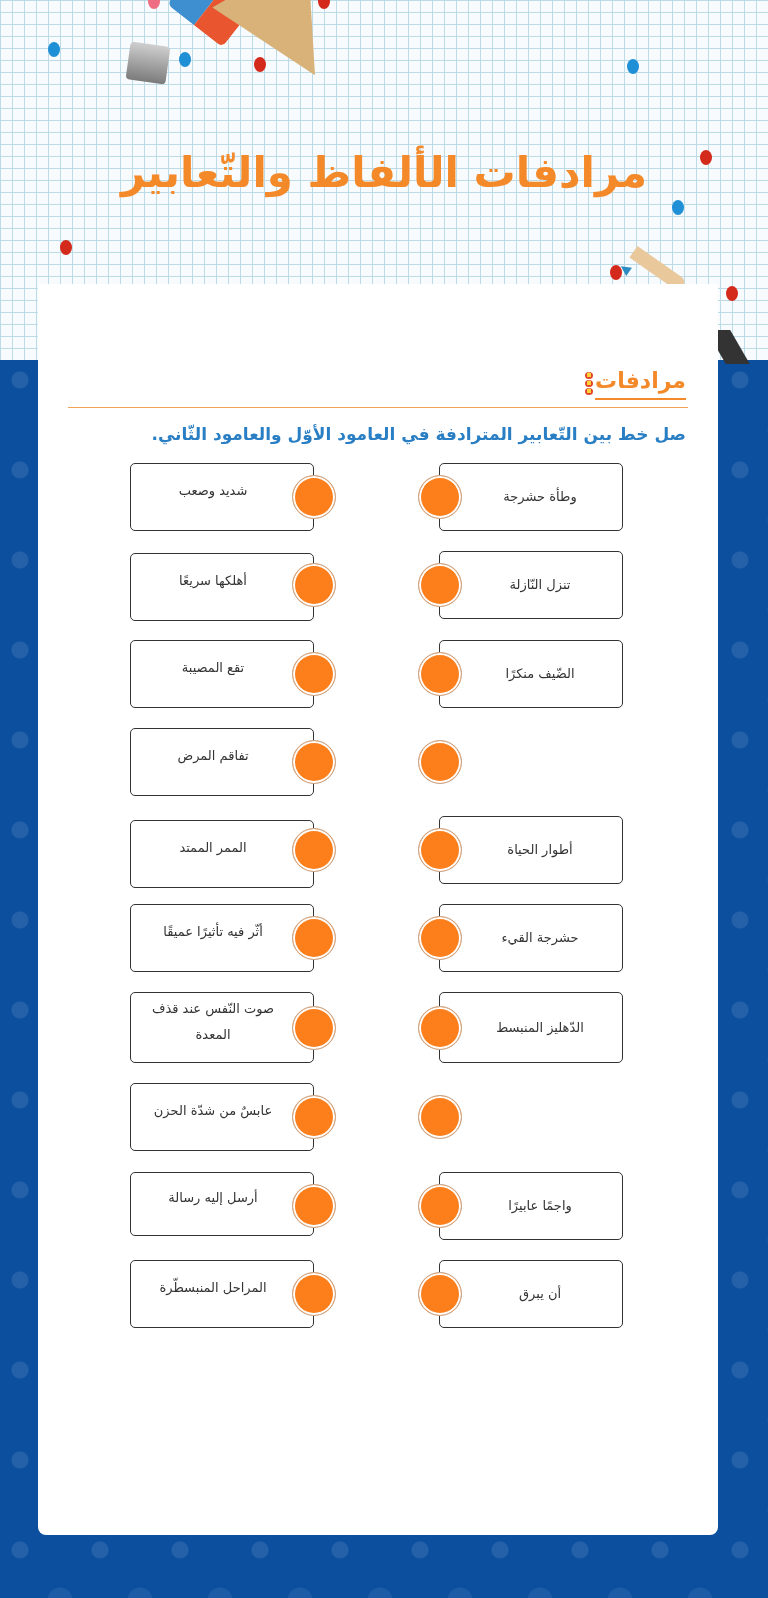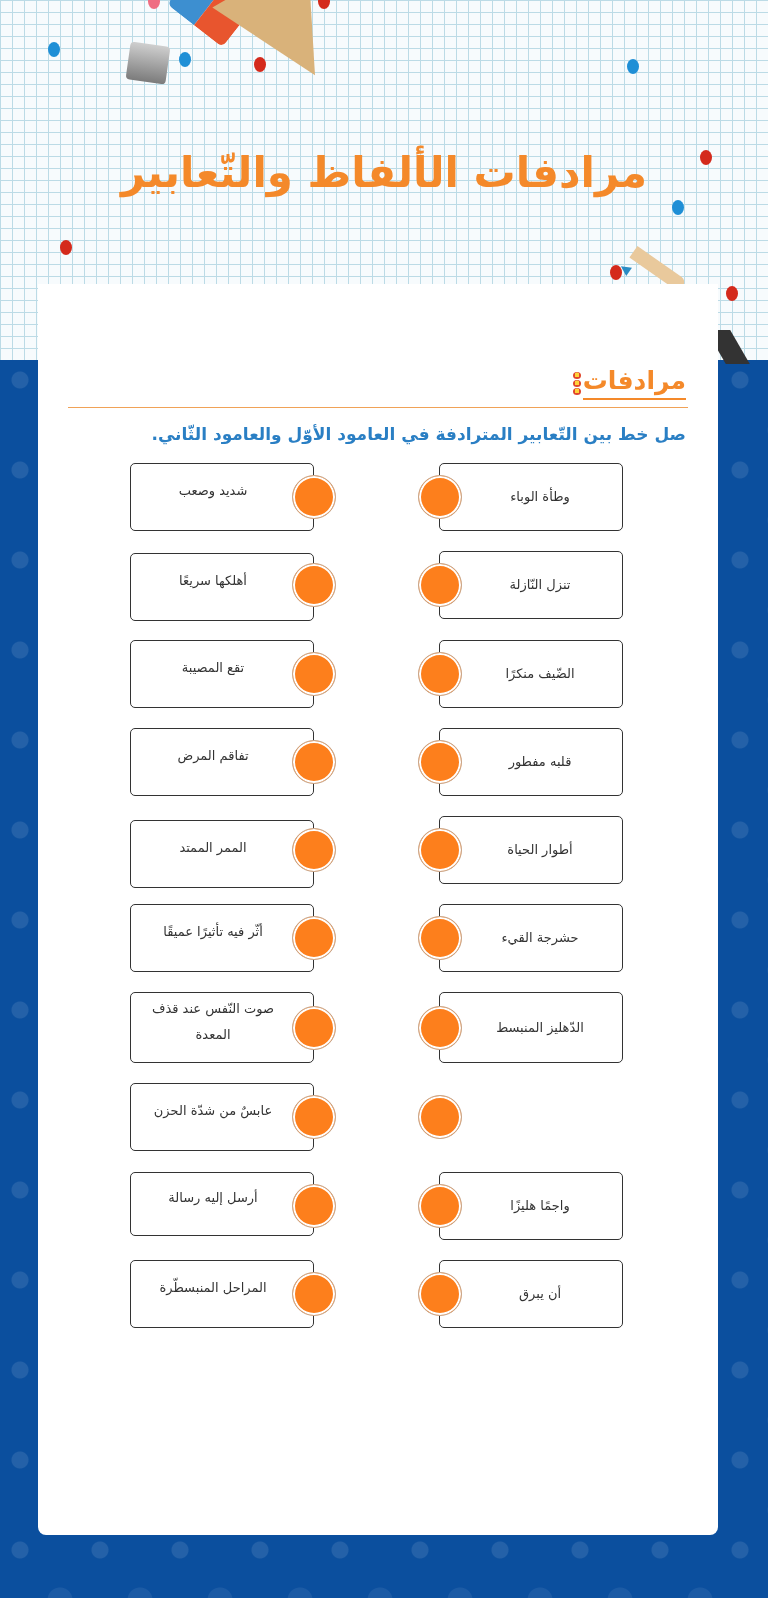--- a/index.html
+++ b/index.html
@@ -55,21 +55,21 @@
   .card {
     position:absolute; left:38px; top:284px; width:680px; height:1251px;
     background:#ffffff; border-radius:0 0 8px 8px;
   }
 
   .section-head {
     position:absolute; right:32px; top:80px; direction:rtl;
     display:flex; align-items:flex-start; gap:2px;
   }
   .section-title {
-    font-size:25px; font-weight:bold; color:#f4892a;
+    font-size:22px; font-weight:bold; color:#f4892a;
     border-bottom:2px solid #f4892a; line-height:34px;
   }
   .emoji-stack { display:flex; flex-direction:column; gap:1px; margin-top:8px; }
   .emoji-stack span {
     display:block; width:8px; height:7px; border-radius:50%;
     background:radial-gradient(circle at 50% 40%, #ffd23a 40%, #e0452b 41%);
   }
   .divider {
     position:absolute; left:30px; top:123px; width:620px; height:1px;
     background:#f0a257;
@@ -137,21 +137,21 @@
   <div class="divider"></div>
   <div class="instruction">صل خط بين التّعابير المترادفة في العامود الأوّل والعامود الثّاني.</div>
 
   <div id="rows">
       <div class="pair-row" style="top: 179px; height: 68px;">
         <div class="box left" style="top:0;height:68px">
           <span>شديد وصعب</span>
         </div>
         <div class="connector" style="left:254px;top:12px"></div>
         <div class="box right" style="top:0;height:68px">
-          <span>وطأة الوباء</span>
+          <span>وطأة حشرجة</span>
         </div>
         <div class="connector" style="left:380px;top:12px"></div>
       </div>
       <div class="pair-row" style="top: 267px; height: 68px;">
         <div class="box left" style="top:2px;height:68px">
           <span>أهلكها سريعًا</span>
         </div>
         <div class="connector" style="left:254px;top:12px"></div>
         <div class="box right" style="top:0;height:68px">
           <span>تنزل النّازلة</span>
@@ -166,23 +166,20 @@
         <div class="box right" style="top:0;height:68px">
           <span>الضّيف منكرًا</span>
         </div>
         <div class="connector" style="left:380px;top:12px"></div>
       </div>
       <div class="pair-row" style="top: 444px; height: 68px;">
         <div class="box left" style="top:0;height:68px">
           <span>تفاقم المرض</span>
         </div>
         <div class="connector" style="left:254px;top:12px"></div>
-        <div class="box right" style="top:0;height:68px">
-          <span>قلبه مفطور</span>
-        </div>
         <div class="connector" style="left:380px;top:12px"></div>
       </div>
       <div class="pair-row" style="top: 532px; height: 68px;">
         <div class="box left" style="top:4px;height:68px">
           <span>الممر الممتد</span>
         </div>
         <div class="connector" style="left:254px;top:12px"></div>
         <div class="box right" style="top:0;height:68px">
           <span>أطوار الحياة</span>
         </div>
@@ -214,21 +211,21 @@
         </div>
         <div class="connector" style="left:254px;top:12px"></div>
         <div class="connector" style="left:380px;top:12px"></div>
       </div>
       <div class="pair-row" style="top: 888px; height: 68px;">
         <div class="box left" style="top:0;height:64px">
           <span>أرسل إليه رسالة</span>
         </div>
         <div class="connector" style="left:254px;top:12px"></div>
         <div class="box right" style="top:0;height:68px">
-          <span>واجمًا هليزًا</span>
+          <span>واجمًا عابيرًا</span>
         </div>
         <div class="connector" style="left:380px;top:12px"></div>
       </div>
       <div class="pair-row" style="top: 976px; height: 68px;">
         <div class="box left" style="top:0;height:68px">
           <span>المراحل المنبسطّرة</span>
         </div>
         <div class="connector" style="left:254px;top:12px"></div>
         <div class="box right" style="top:0;height:68px">
           <span>أن يبرق</span>

